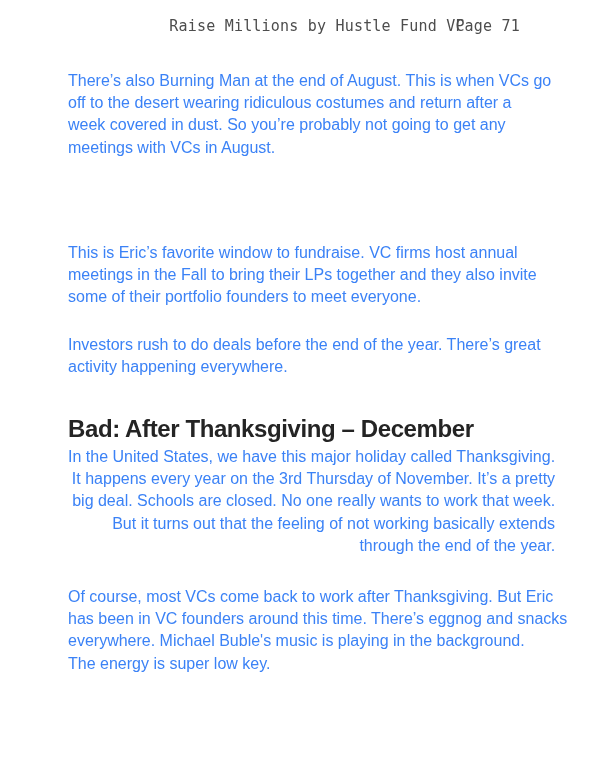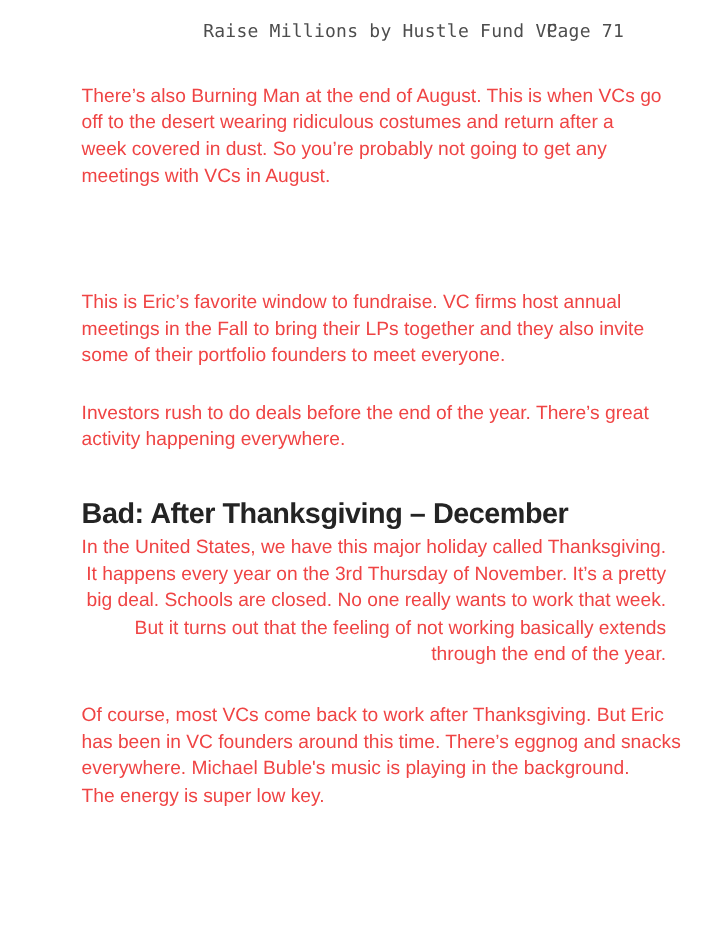--- a/index.html
+++ b/index.html
@@ -35,21 +35,21 @@
     position: absolute;
     top: 17px;
     right: 80px;
     white-space: pre;
   }
   .body-text {
     position: absolute;
     left: 68px;
     font-size: 16px;
     line-height: 22.2px;
-    color: #ef4444;
+    color: #3b82f6;
     letter-spacing: 0px;
     white-space: pre-line;
   }
   .heading {
     position: absolute;
     left: 68px;
     font-size: 24px;
     line-height: 30px;
     font-weight: bold;
     color: #242424;

